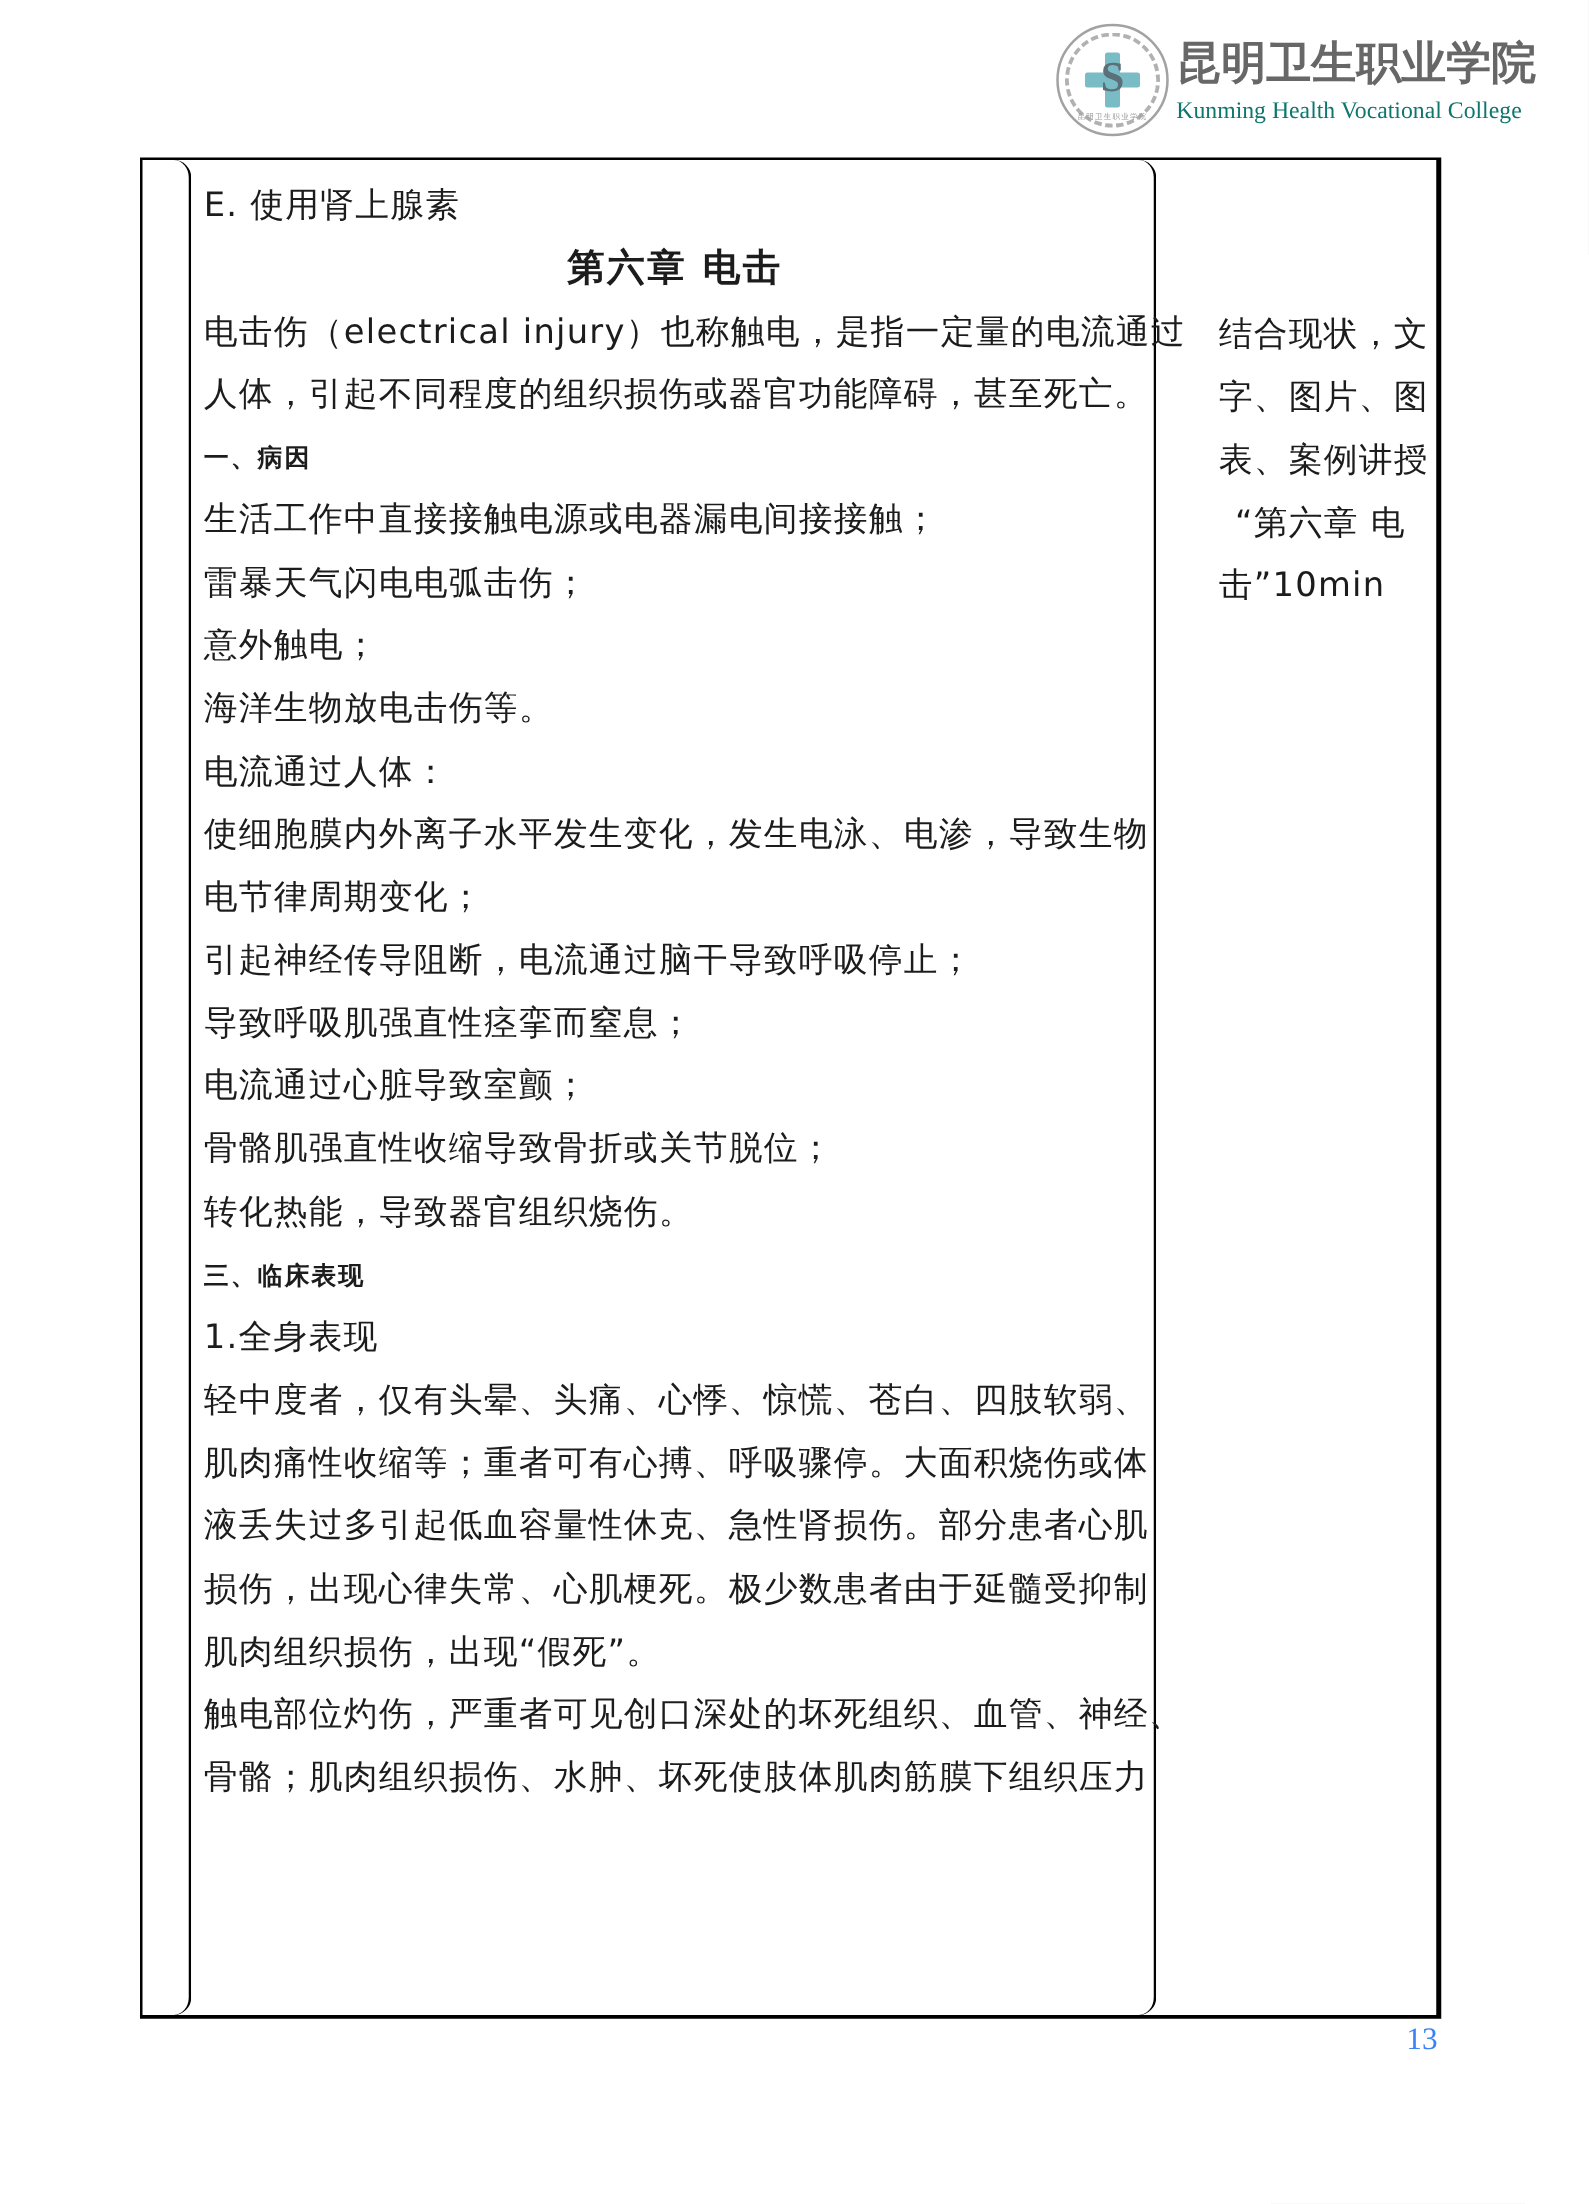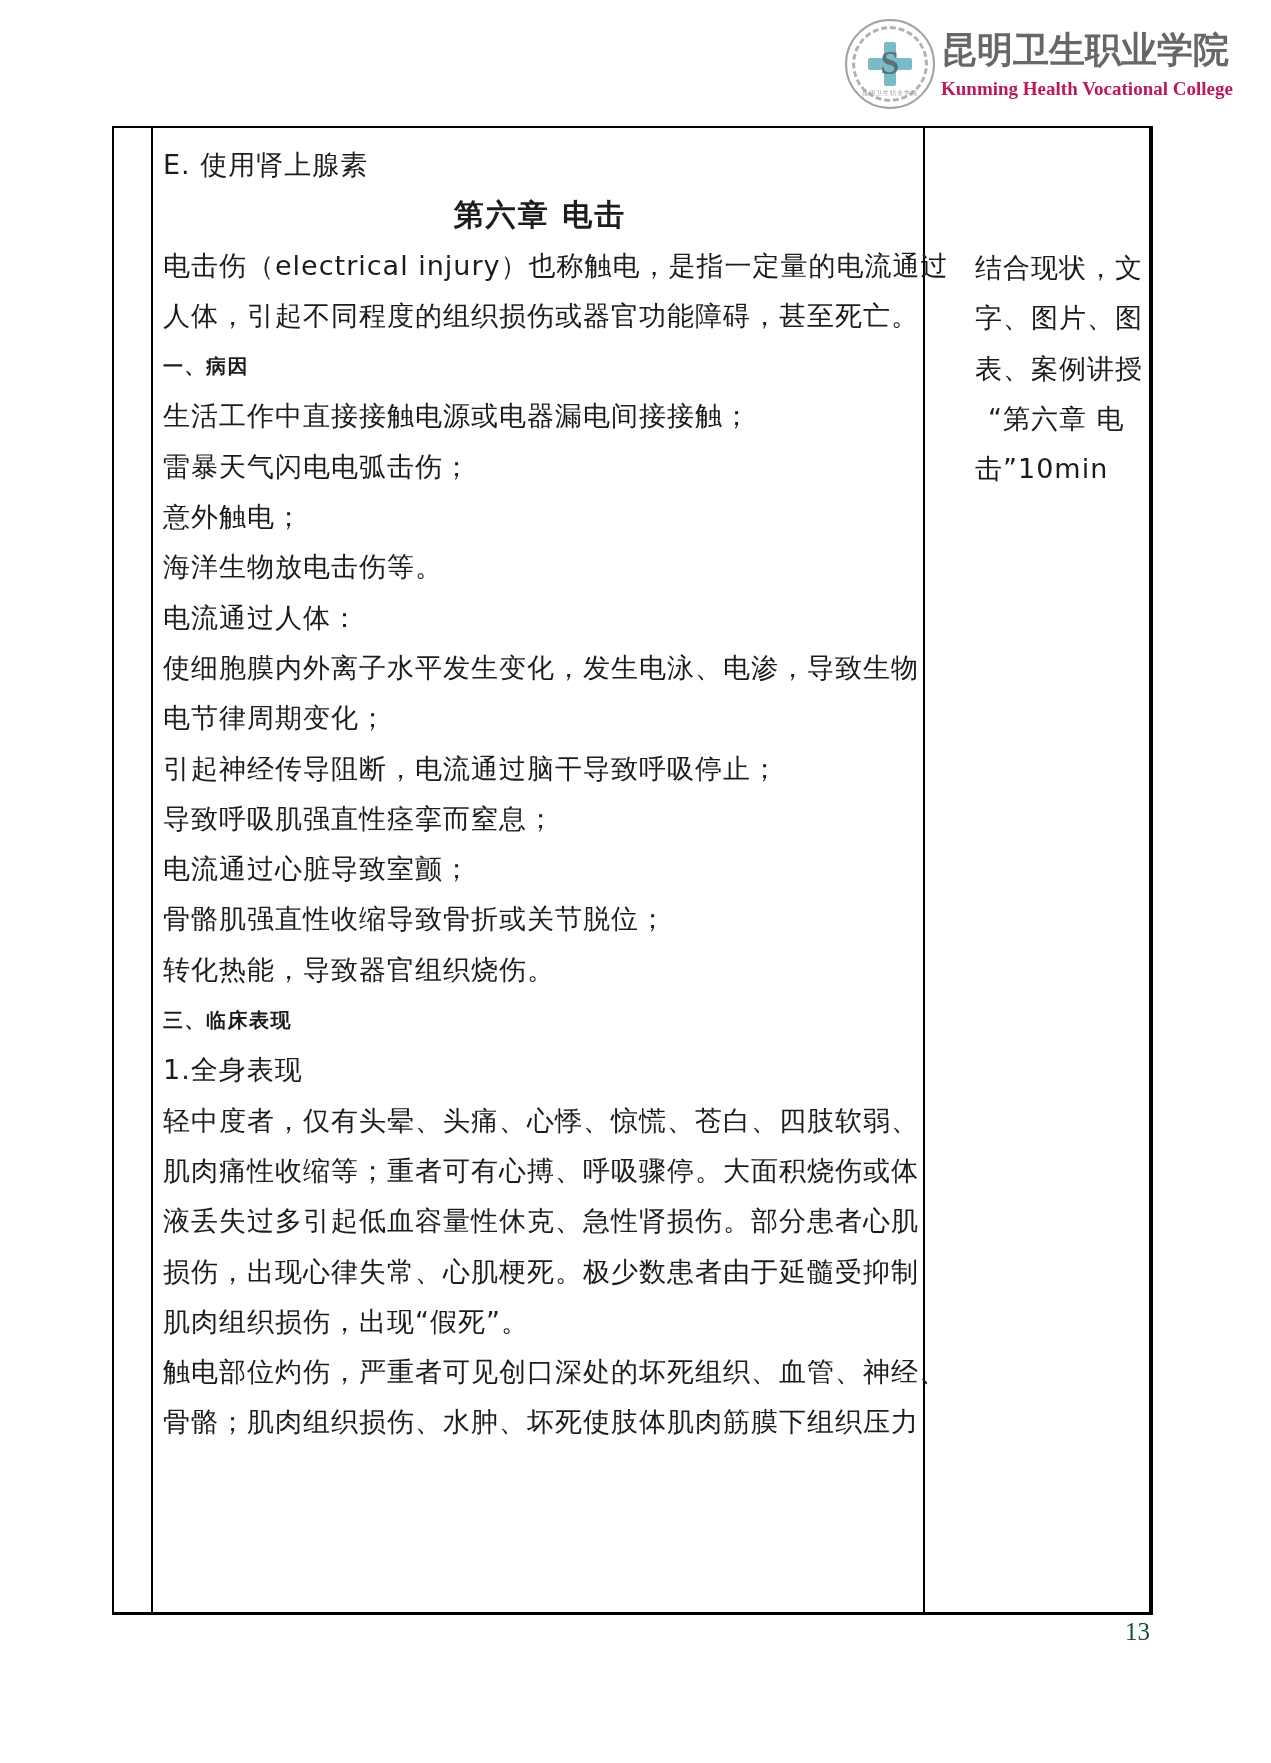--- a/index.html
+++ b/index.html
@@ -38,35 +38,35 @@
     position:absolute;left:0;right:0;bottom:9px;text-align:center;
     font-size:6px;color:#9a9a9a;letter-spacing:1px;white-space:nowrap;
   }
   .header-text{position:absolute;left:941px;top:26px;width:320px;}
   .header-zh{
     font-size:36px;color:#676767;letter-spacing:0px;white-space:nowrap;
     font-weight:600;
   }
   .header-en{
     margin-top:3px;
-    font-family:"Liberation Serif",serif;font-weight:bold;
-    font-size:19px;color:#be185d;white-space:nowrap;
+    font-family:"Liberation Serif",serif;font-weight:normal;
+    font-size:19px;color:#0f766e;white-space:nowrap;
   }
 
   
   .doc-table{
     position:absolute;left:112px;top:126px;
     width:1041px;height:1489px;
     box-sizing:border-box;
     border:2px solid #000;
     border-right-width:4px;border-bottom-width:3px;
     display:flex;flex-direction:row;
     background:#fff;
   }
-  .col{box-sizing:border-box;height:100%;}
+  .col{box-sizing:border-box;height:100%;border-radius:14px;}
   .col-empty{width:78px;border-right:2px solid #000;}
   .col-content{
     width:772px;border-right:2px solid #000;
     padding:12px 6px 0 10px;
   }
   .col-notes{
     flex:1;
     padding:115px 6px 0 10px;
     margin-left:40px;
   }
@@ -82,21 +82,21 @@
   .line--heading{
     font-weight:bold;font-size:20px;letter-spacing:1.5px;
   }
   .notes .line{font-size:27px;letter-spacing:1px;}
   .notes .line--indent{padding-left:13px;}
 
   
   .page-number{
     position:absolute;left:1095px;top:1618px;width:55px;
     text-align:right;
-    font-family:"Liberation Serif",serif;font-size:25px;color:#14532d;
+    font-family:"Liberation Serif",serif;font-size:25px;color:#3b82f6;
   }
 </style>
 </head>
 <body>
 
 <div class="page">
 
   <div class="seal">
     <div class="seal-wreath"></div>
     <div class="seal-cross"></div>

